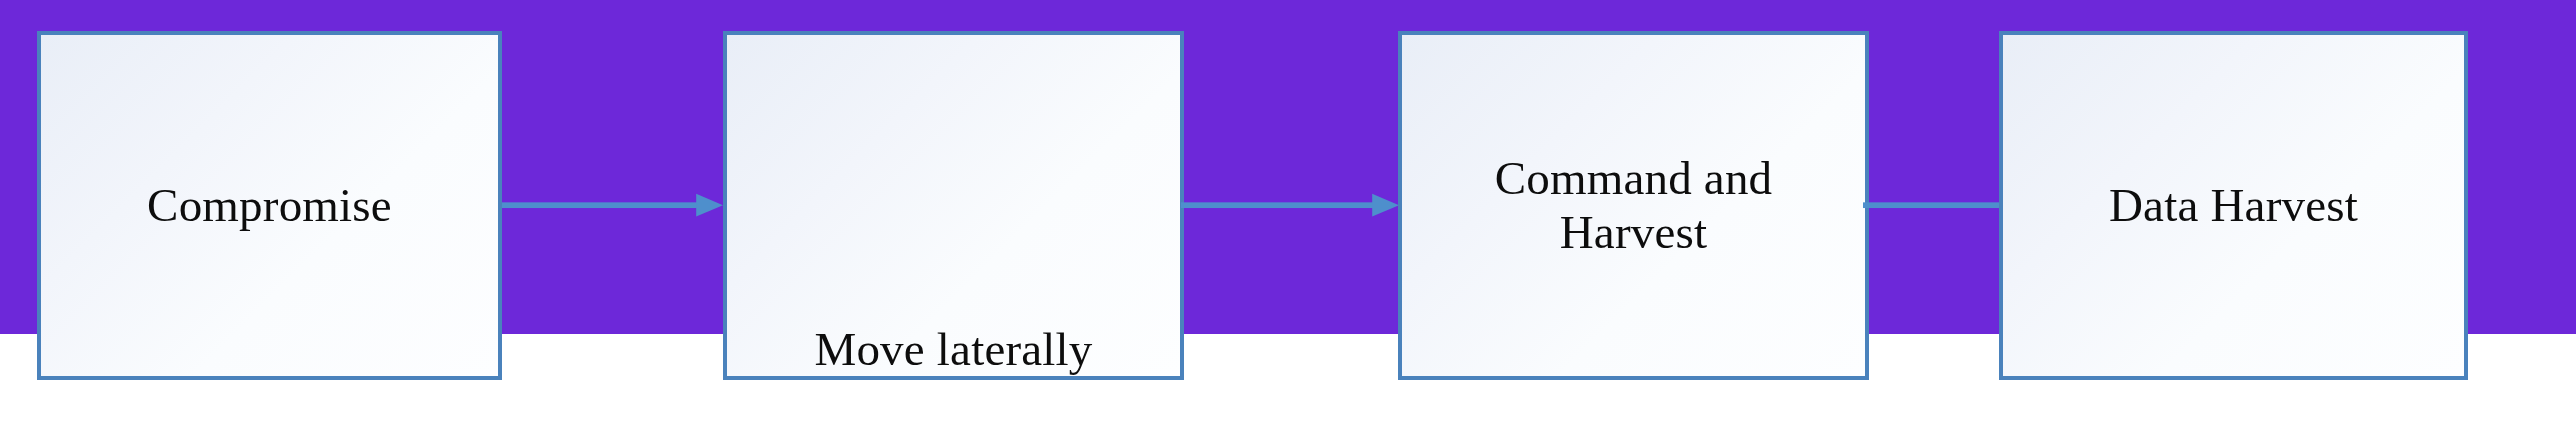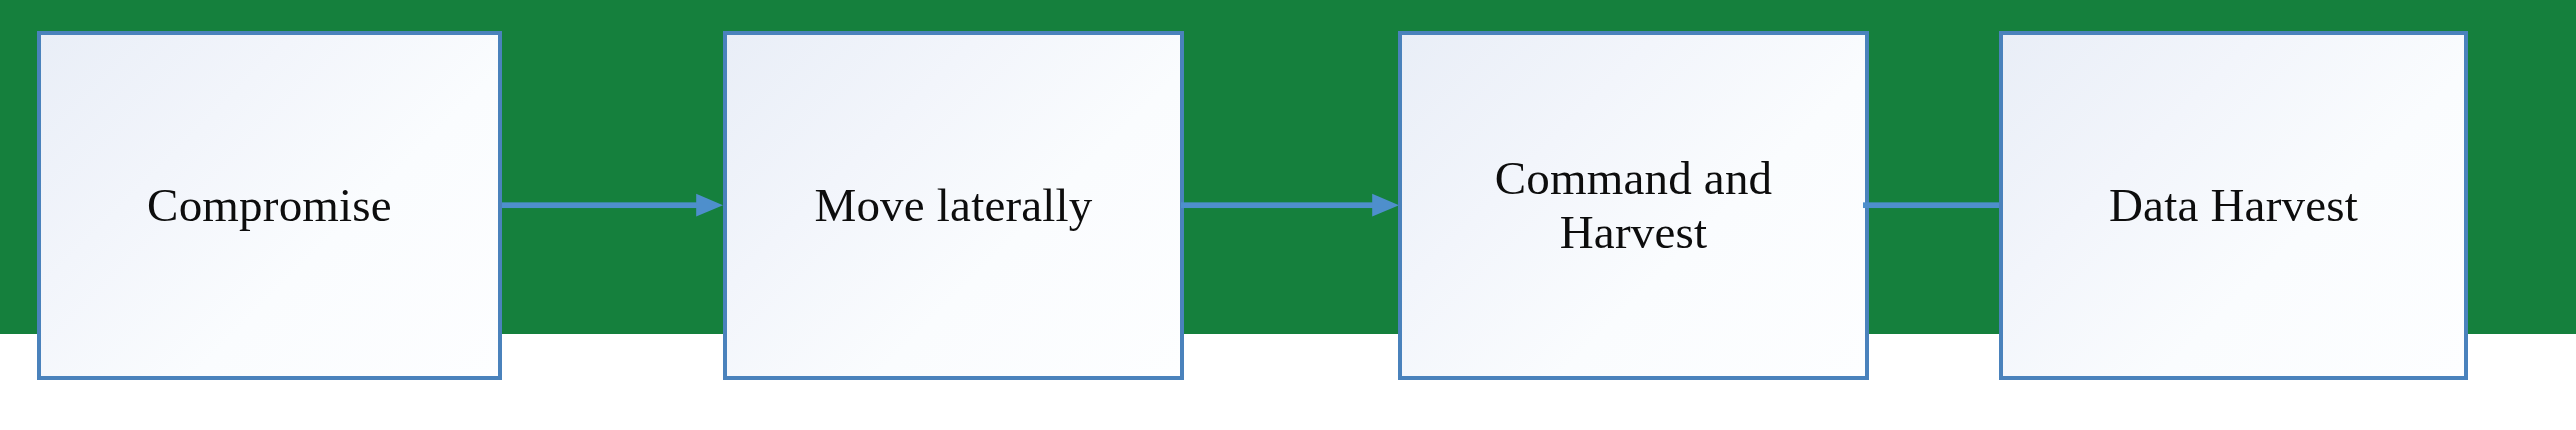--- a/index.html
+++ b/index.html
@@ -12,21 +12,21 @@
     width: 2576px;
     height: 430px;
     overflow: hidden;
     font-family: "Liberation Serif", "DejaVu Serif", serif;
   }
 
   #diagram-canvas {
     position: relative;
     width: 2576px;
     height: 334px;
-    background: #15803d;
+    background: #6d28d9;
   }
 
   
   .node-box {
     position: absolute;
     top: 31px;
     height: 349px;
     box-sizing: border-box;
     border: 4.9px solid #4a82bc;
     background: linear-gradient(135deg, #e9eef7 0%, #f2f5fb 32%, #fafcfe 62%, #fdfeff 100%);
@@ -41,21 +41,21 @@
     font-size: 47px;
     line-height: 1.13;
     color: #0d0d0d;
     text-align: center;
     letter-spacing: 0.2px;
     white-space: pre-line;
     font-weight: 400;
   }
 
   #node-1 { left: 37px;   width: 465px; }
-  #node-2 { left: 723px;  width: 461px; }
+  #node-2 { left: 723px;  width: 461px; align-items: flex-end; }
   #node-3 { left: 1398px; width: 471px; }
   #node-4 { left: 1999px; width: 469px; }
 
   
   .connector {
     position: absolute;
     height: 24.4px;
     top: 193px;
     pointer-events: none;
   }

